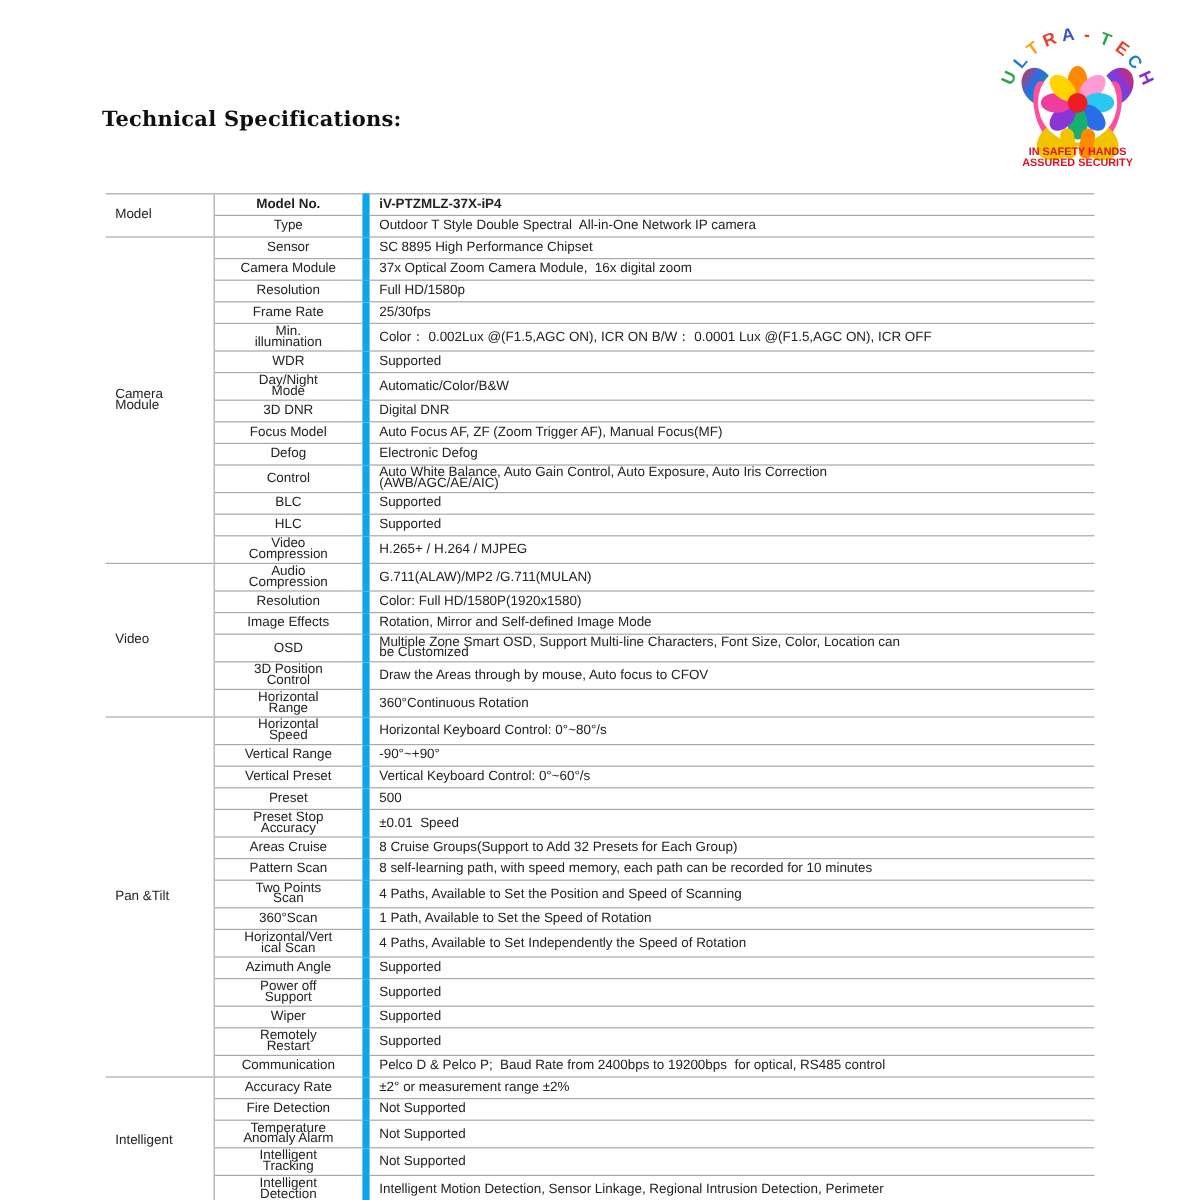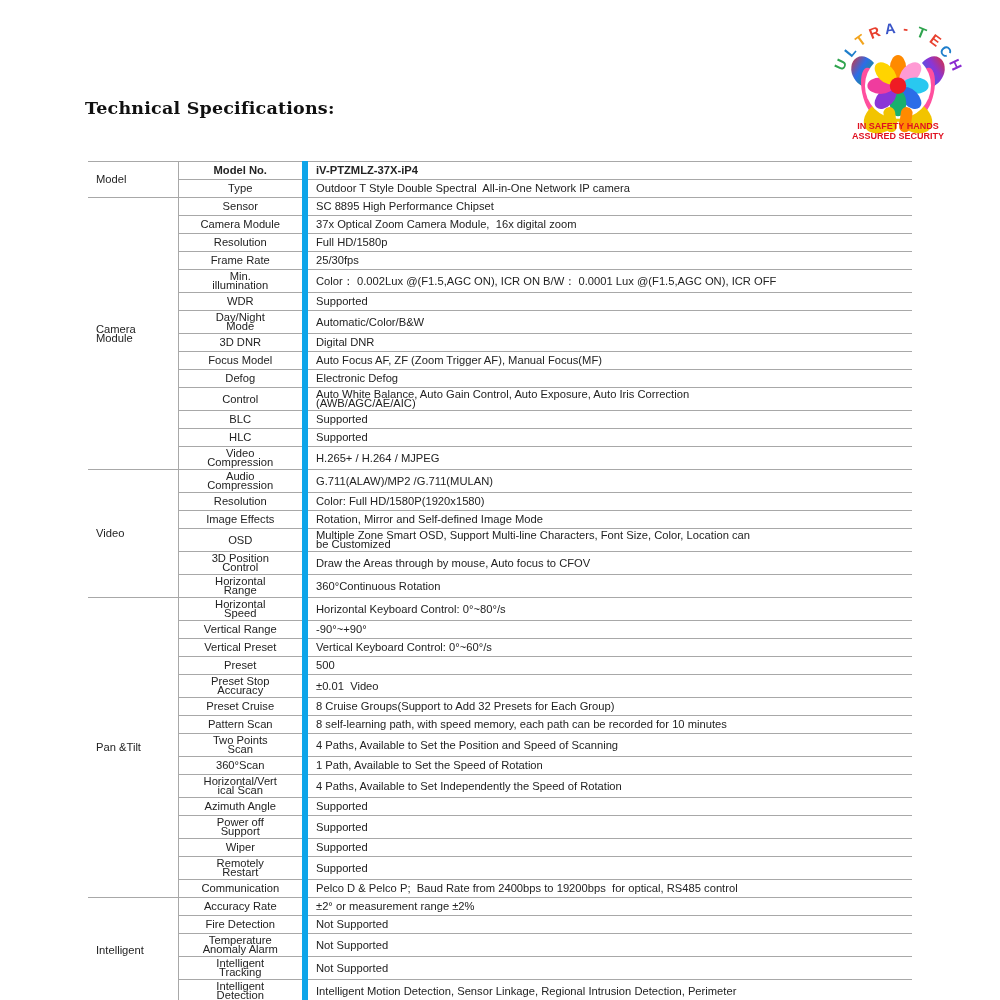--- a/index.html
+++ b/index.html
@@ -4,21 +4,21 @@
 <style>
   html,body { margin:0; padding:0; }
   body {
     width:1000px; height:1000px; position:relative; background:#ffffff;
     font-family:"Liberation Sans","DejaVu Sans",sans-serif; color:#232323;
     overflow:hidden;
   }
   .doc-title {
     position:absolute; left:85px; top:90px;
     font-family:"DejaVu Serif","Liberation Serif",serif;
-    font-weight:700; font-size:17.5px; color:#101010; letter-spacing:.2px;margin-top:8px;
+    font-weight:700; font-size:17.5px; color:#101010; letter-spacing:.2px;
   }
   .spec-wrap { position:absolute; left:88px; top:146px; width:824px; }
   table.spec { border-collapse:collapse; width:824px; table-layout:fixed; border-bottom:1px solid #a8a8a8;margin-top:15px; }
   table.spec td {
     border-top:1px solid #a8a8a8;
     padding:2px 8px; height:13px; vertical-align:middle;
     font-size:11.2px; line-height:9px;
     white-space:pre-wrap; overflow-wrap:break-word;
   }
   td.cat   { padding-left:10px; color:#232323; }
@@ -232,24 +232,24 @@
           <td class="param">Vertical Preset</td>
           <td class="value">Vertical Keyboard Control: 0°~60°/s</td>
         </tr>
         <tr>
           <td class="param">Preset</td>
           <td class="value">500</td>
         </tr>
         <tr>
           <td class="param">Preset Stop
 Accuracy</td>
-          <td class="value">±0.01  Video</td>
-        </tr>
-        <tr>
-          <td class="param">Preset Cruise</td>
+          <td class="value">±0.01  Speed</td>
+        </tr>
+        <tr>
+          <td class="param">Areas Cruise</td>
           <td class="value">8 Cruise Groups(Support to Add 32 Presets for Each Group)</td>
         </tr>
         <tr>
           <td class="param">Pattern Scan</td>
           <td class="value">8 self-learning path, with speed memory, each path can be recorded for 10 minutes</td>
         </tr>
         <tr>
           <td class="param">Two Points
 Scan</td>
           <td class="value">4 Paths, Available to Set the Position and Speed of Scanning</td>

